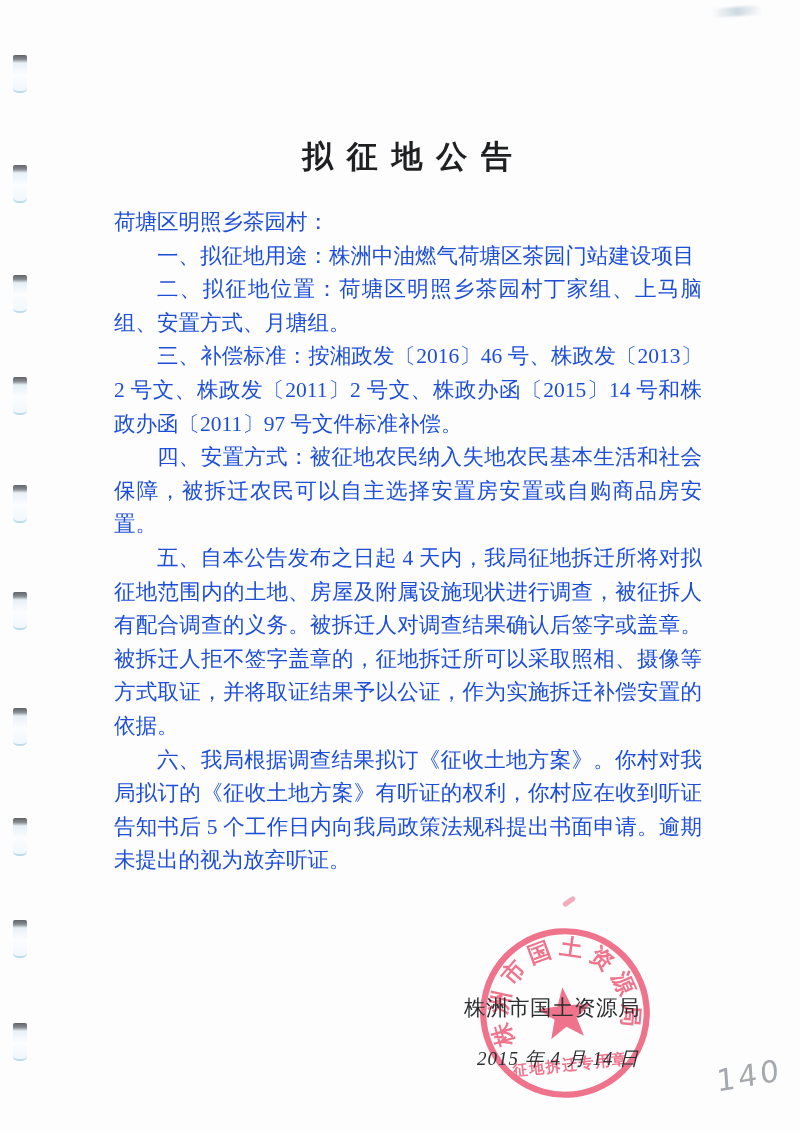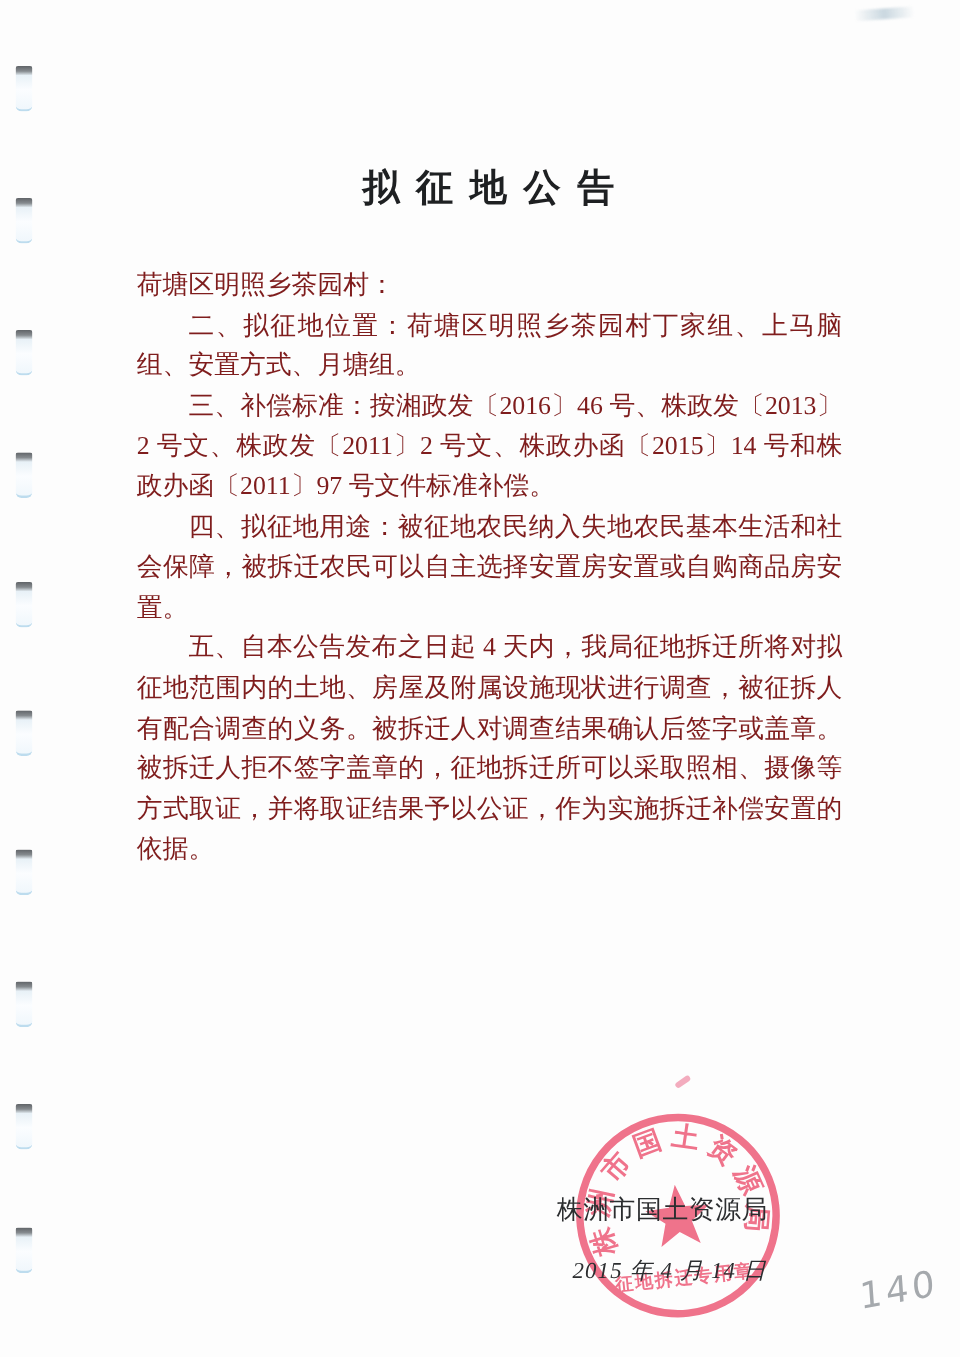--- a/index.html
+++ b/index.html
@@ -18,22 +18,22 @@
   
   .smudge { position: absolute; left: 712px; top: 7px; width: 50px; height: 9px;
     background: linear-gradient(90deg, rgba(190,205,215,0), rgba(160,185,200,.55), rgba(190,205,215,0));
     filter: blur(1px); transform: rotate(-4deg); }
 
   .doc-title { position: absolute; left: 302px; top: 136px;
     font-size: 31px; font-weight: bold; letter-spacing: 3px; color: #1e2022;
     white-space: nowrap; }
 
   .doc-body { position: absolute; left: 114px; top: 206px; width: 588px;
-    font-size: 21.5px; line-height: 33.6px; color: #7f1d1d;
-    text-align: justify; margin-top: 15px; }
+    font-size: 21.5px; line-height: 33.6px; color: #1d4ed8;
+    text-align: justify; }
   .doc-body p { text-indent: 2em; }
   .doc-body p.flush { text-indent: 0; }
 
   
   .stamp { position: absolute; left: 476px; top: 924px; width: 178px; height: 178px;
     transform: rotate(-6deg); opacity: .87; z-index: 1; }
   .stamp svg { width: 100%; height: 100%; }
 
   
   .pink-dash { position: absolute; left: 562px; top: 899px; width: 14px; height: 5px;
@@ -62,24 +62,26 @@
   <div class="bind-mark" style="top:818px"></div>
   <div class="bind-mark" style="top:920px"></div>
   <div class="bind-mark" style="top:1023px"></div>
 
   <div class="smudge"></div>
 
   <div class="doc-title">拟 征 地 公 告</div>
 
   <div class="doc-body">
     <p class="flush">荷塘区明照乡茶园村：</p>
+    <p>一、拟征地用途：株洲中油燃气荷塘区茶园门站建设项目</p>
     <p>二、拟征地位置：荷塘区明照乡茶园村丁家组、上马脑组、安置方式、月塘组。</p>
     <p>三、补偿标准：按湘政发〔2016〕46 号、株政发〔2013〕2 号文、株政发〔2011〕2 号文、株政办函〔2015〕14 号和株政办函〔2011〕97 号文件标准补偿。</p>
-    <p>四、拟征地用途：被征地农民纳入失地农民基本生活和社会保障，被拆迁农民可以自主选择安置房安置或自购商品房安置。</p>
+    <p>四、安置方式：被征地农民纳入失地农民基本生活和社会保障，被拆迁农民可以自主选择安置房安置或自购商品房安置。</p>
     <p>五、自本公告发布之日起 4 天内，我局征地拆迁所将对拟征地范围内的土地、房屋及附属设施现状进行调查，被征拆人有配合调查的义务。被拆迁人对调查结果确认后签字或盖章。被拆迁人拒不签字盖章的，征地拆迁所可以采取照相、摄像等方式取证，并将取证结果予以公证，作为实施拆迁补偿安置的依据。</p>
+    <p>六、我局根据调查结果拟订《征收土地方案》。你村对我局拟订的《征收土地方案》有听证的权利，你村应在收到听证告知书后 5 个工作日内向我局政策法规科提出书面申请。逾期未提出的视为放弃听证。</p>
   </div>
 
   <div class="stamp">
     <svg viewBox="0 0 172 172" xmlns="http://www.w3.org/2000/svg">
       <circle cx="86" cy="86" r="79" fill="none" stroke="#ee5f7b" stroke-width="6"></circle>
       <path id="sealArc" d="M 35.25 109.7 A 56 56 0 1 1 136.75 109.7" fill="none"></path>
       <text font-size="22" fill="#ee5f7b" letter-spacing="6" font-family="Liberation Serif, DejaVu Serif, serif" font-weight="bold">
         <textPath href="#sealArc" startOffset="50%" text-anchor="middle">株洲市国土资源局</textPath>
       </text>
       <polygon fill="#ee5f7b" points="86,61 92.6,78.9 111.7,79.7 96.7,91.5 101.9,109.8 86,99.3 70.1,109.8 75.3,91.5 60.3,79.7 79.4,78.9"></polygon>

